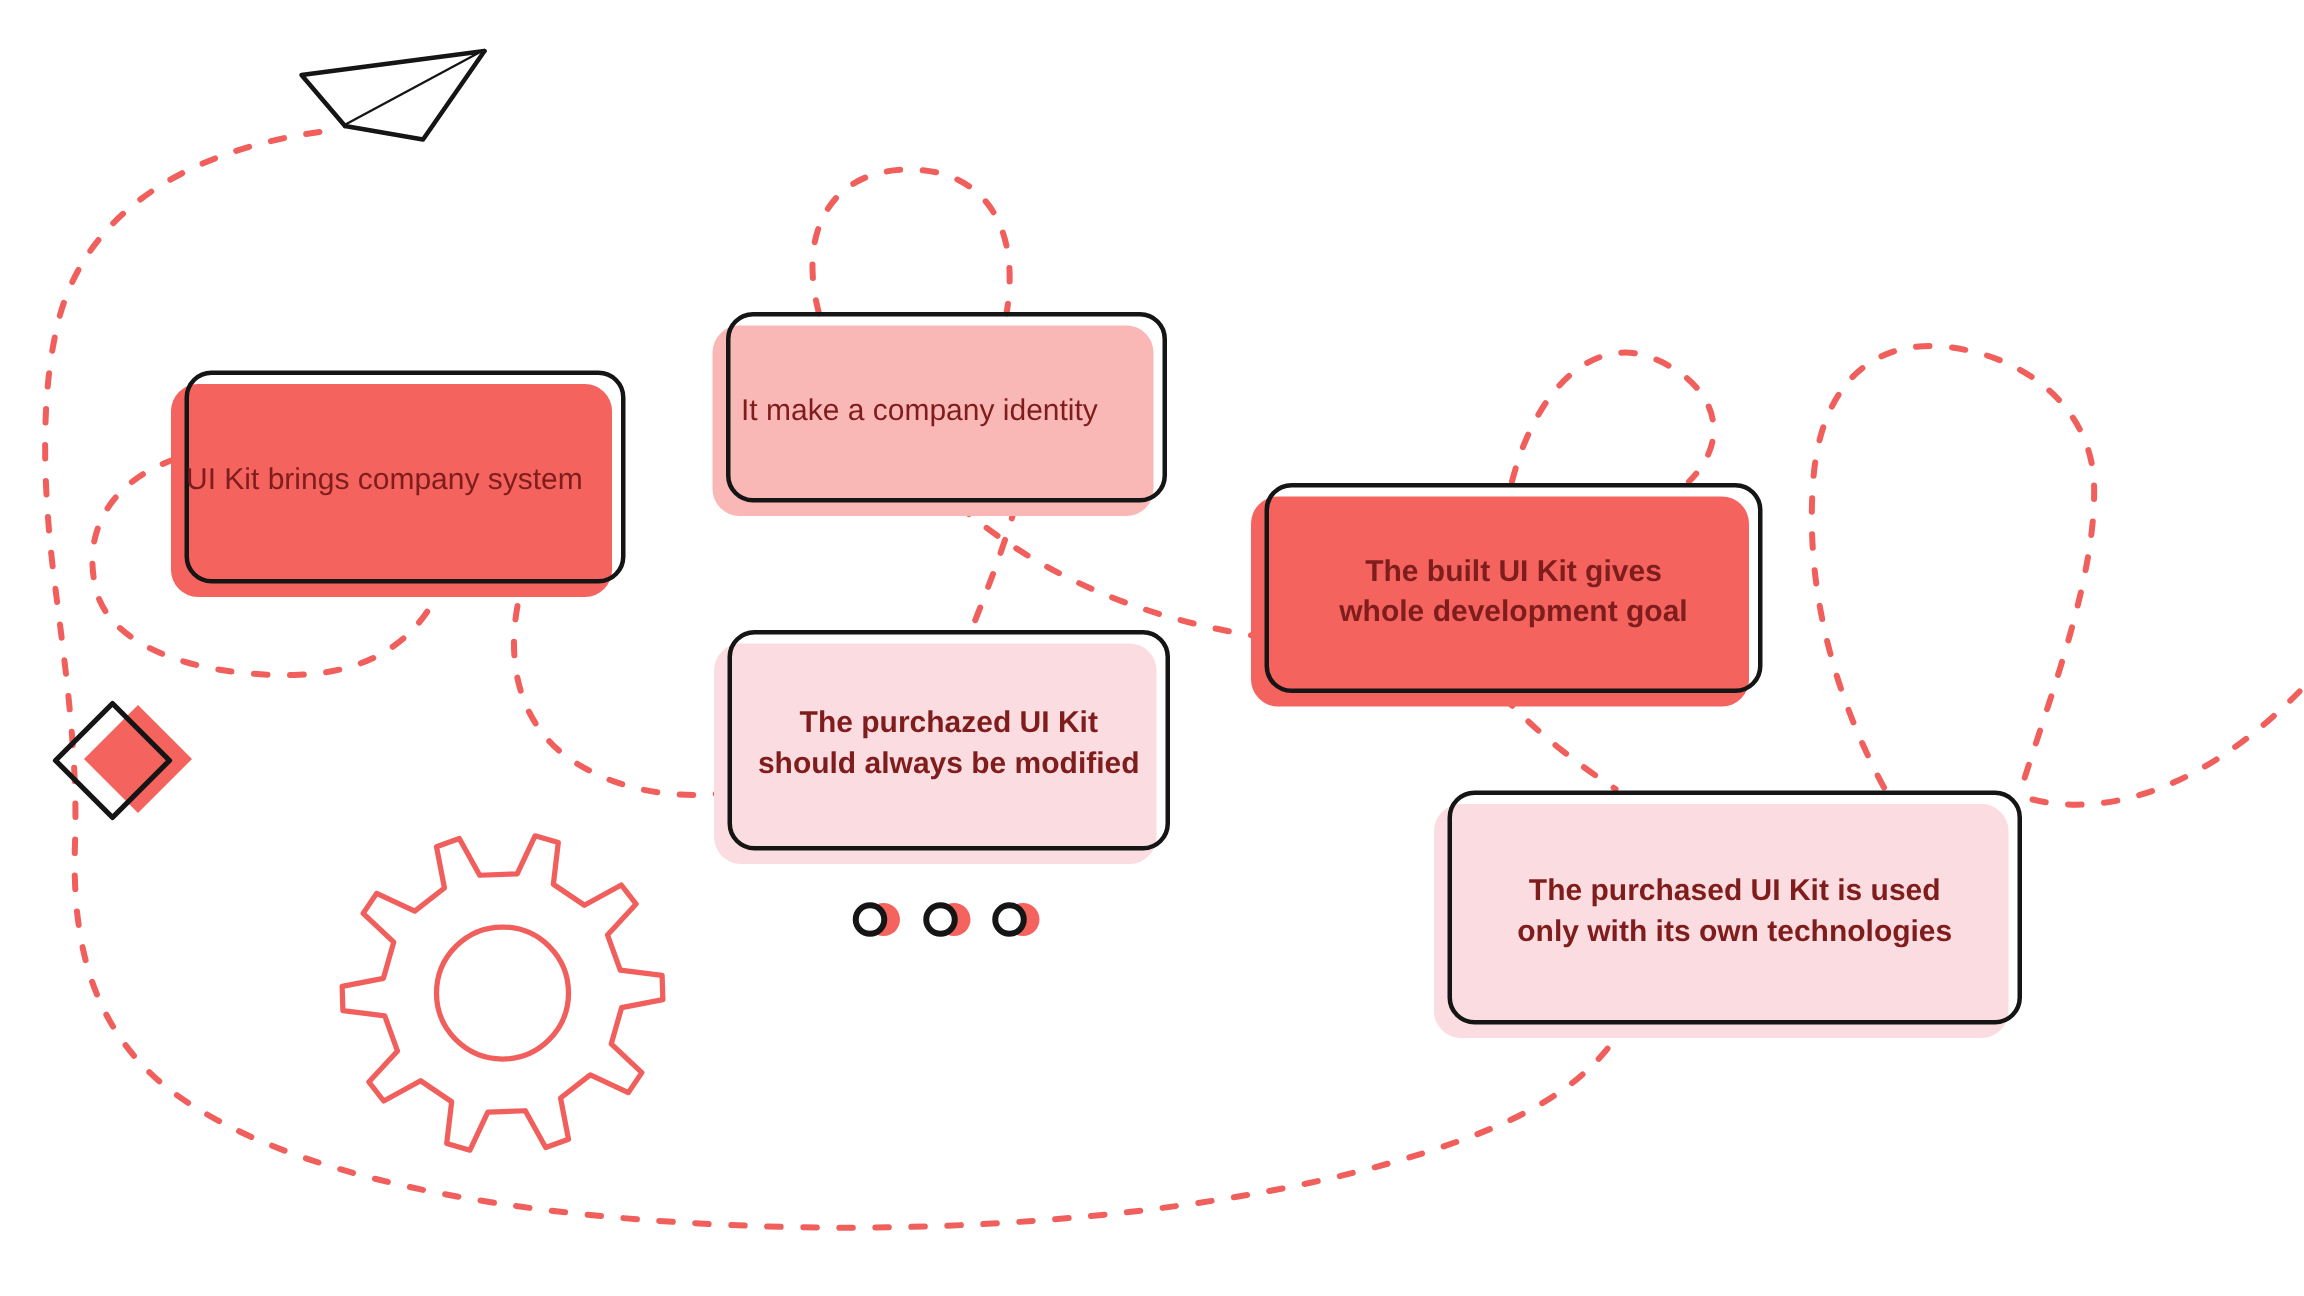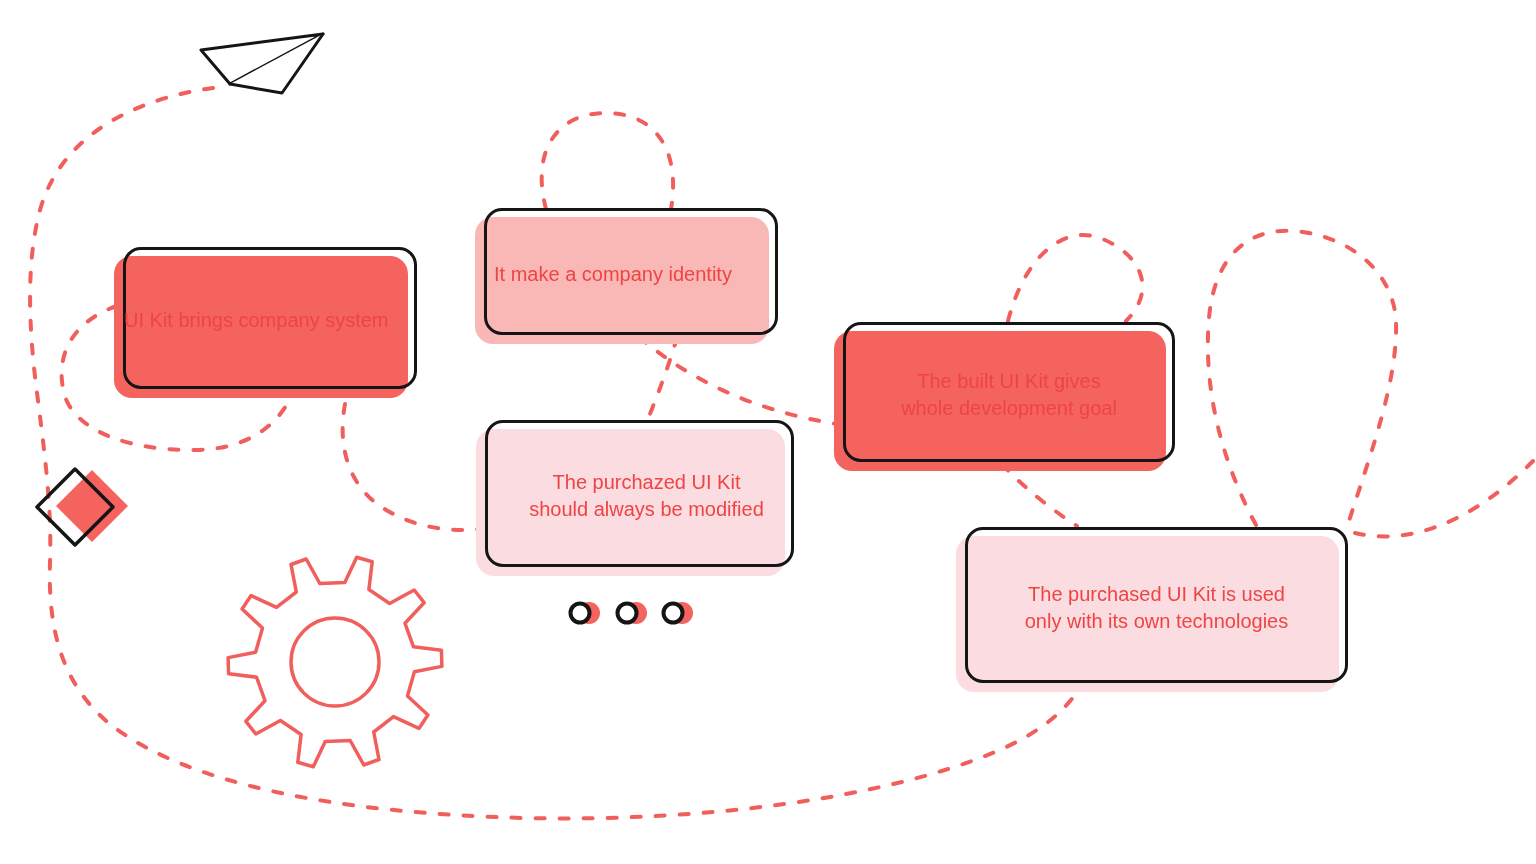--- a/index.html
+++ b/index.html
@@ -29,32 +29,32 @@
   }
   .card .frame{
     position:absolute;inset:0;border-radius:18px;
     border:3px solid var(--outline,#151515);
   }
   .card.red .fill{background:var(--red,#f4635e);}
   .card.pink .fill{background:var(--pink,#f9b8b6);}
   .card.lightpink .fill{background:var(--lightpink,#fbdce0);}
   .card .text{
     position:relative;display:flex;align-items:center;height:100%;
-    box-sizing:border-box;color:#ef4444;font-size:20px;
+    box-sizing:border-box;color:#7f1d1d;font-size:20px;
     white-space:pre-line;padding-top:5px;
   }
   .card.left .text{justify-content:flex-start;}
-  .card.center .text{justify-content:center;text-align:center;line-height:27px;}
+  .card.center .text{justify-content:center;text-align:center;line-height:27px;font-weight:bold;}
 
   #card1{left:123px;top:247px;width:294px;height:142px;}
   #card1 .text{padding-left:1px;}
   #card2{left:484px;top:208px;width:294px;height:127px;}
   #card2 .text{padding-left:10px;}
   #card3{left:843px;top:322px;width:332px;height:140px;}
-  #card4{left:485px;top:420px;width:295px;height:147px;padding-left:14px;}
+  #card4{left:485px;top:420px;width:295px;height:147px;}
   #card5{left:965px;top:527px;width:383px;height:156px;}
 </style>
 </head>
 <body>
 
 <div class="stage">
 
   <svg class="flow" width="1536" height="864" viewBox="0 0 1536 864">
 
     <g class="dash">

